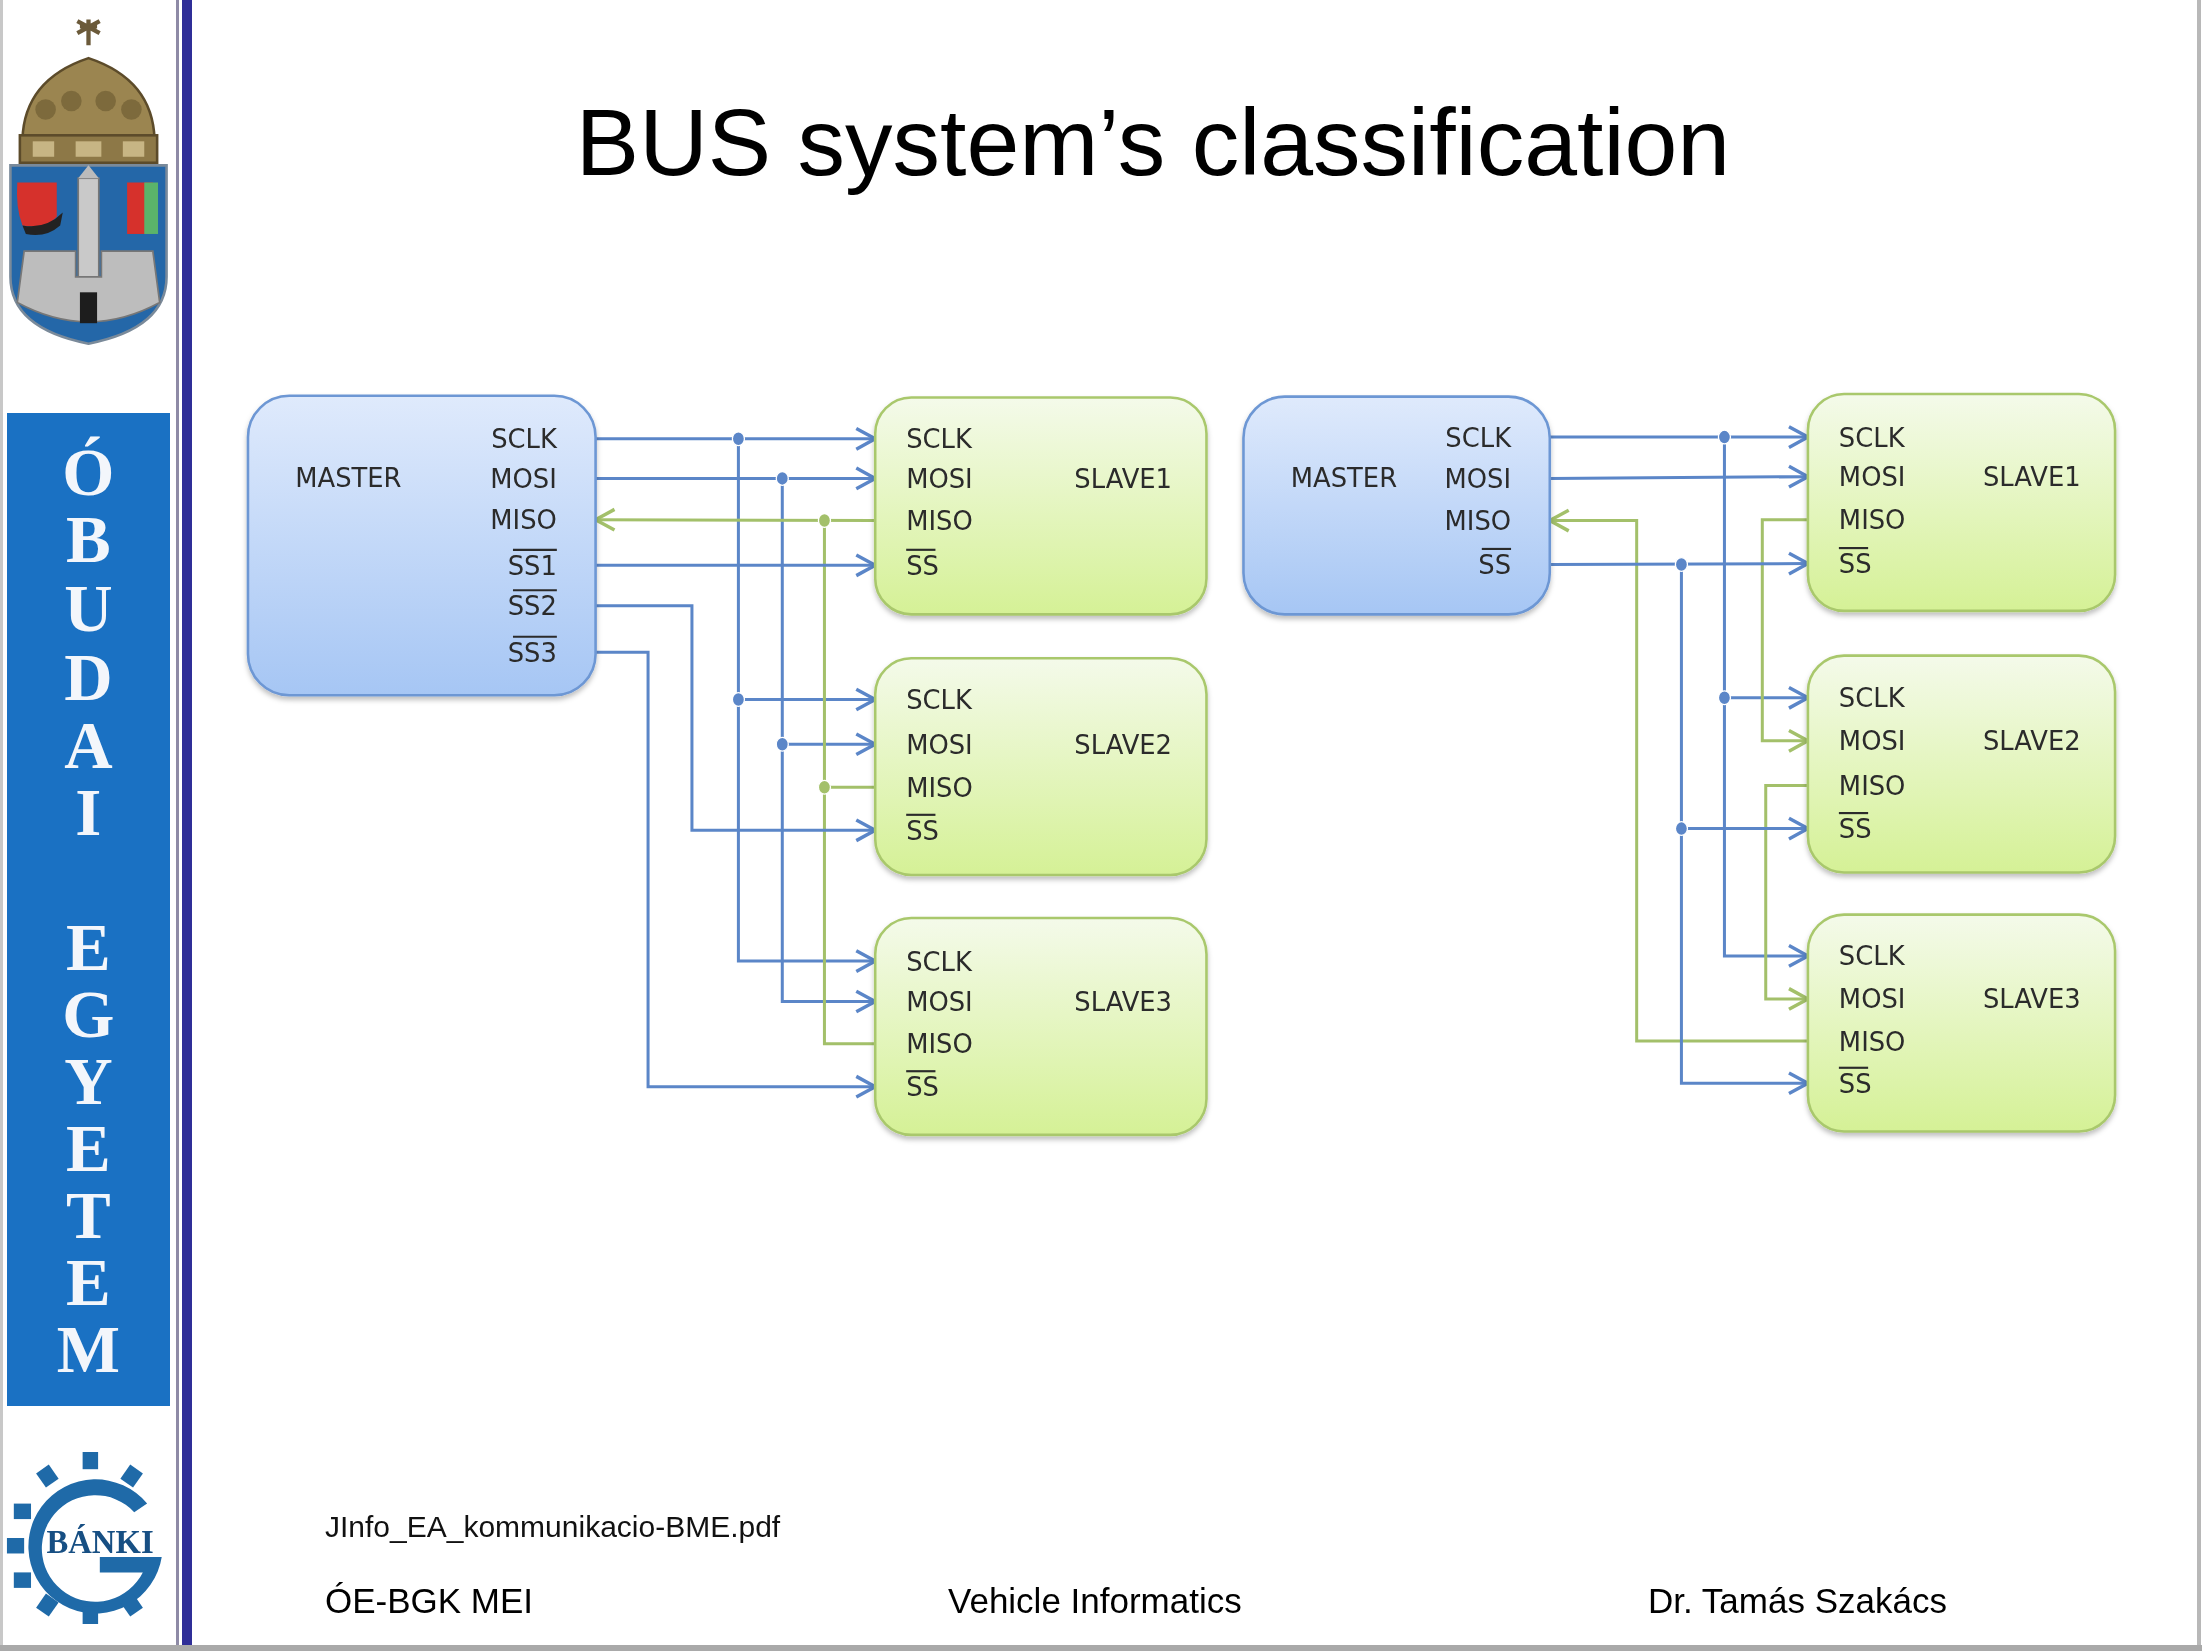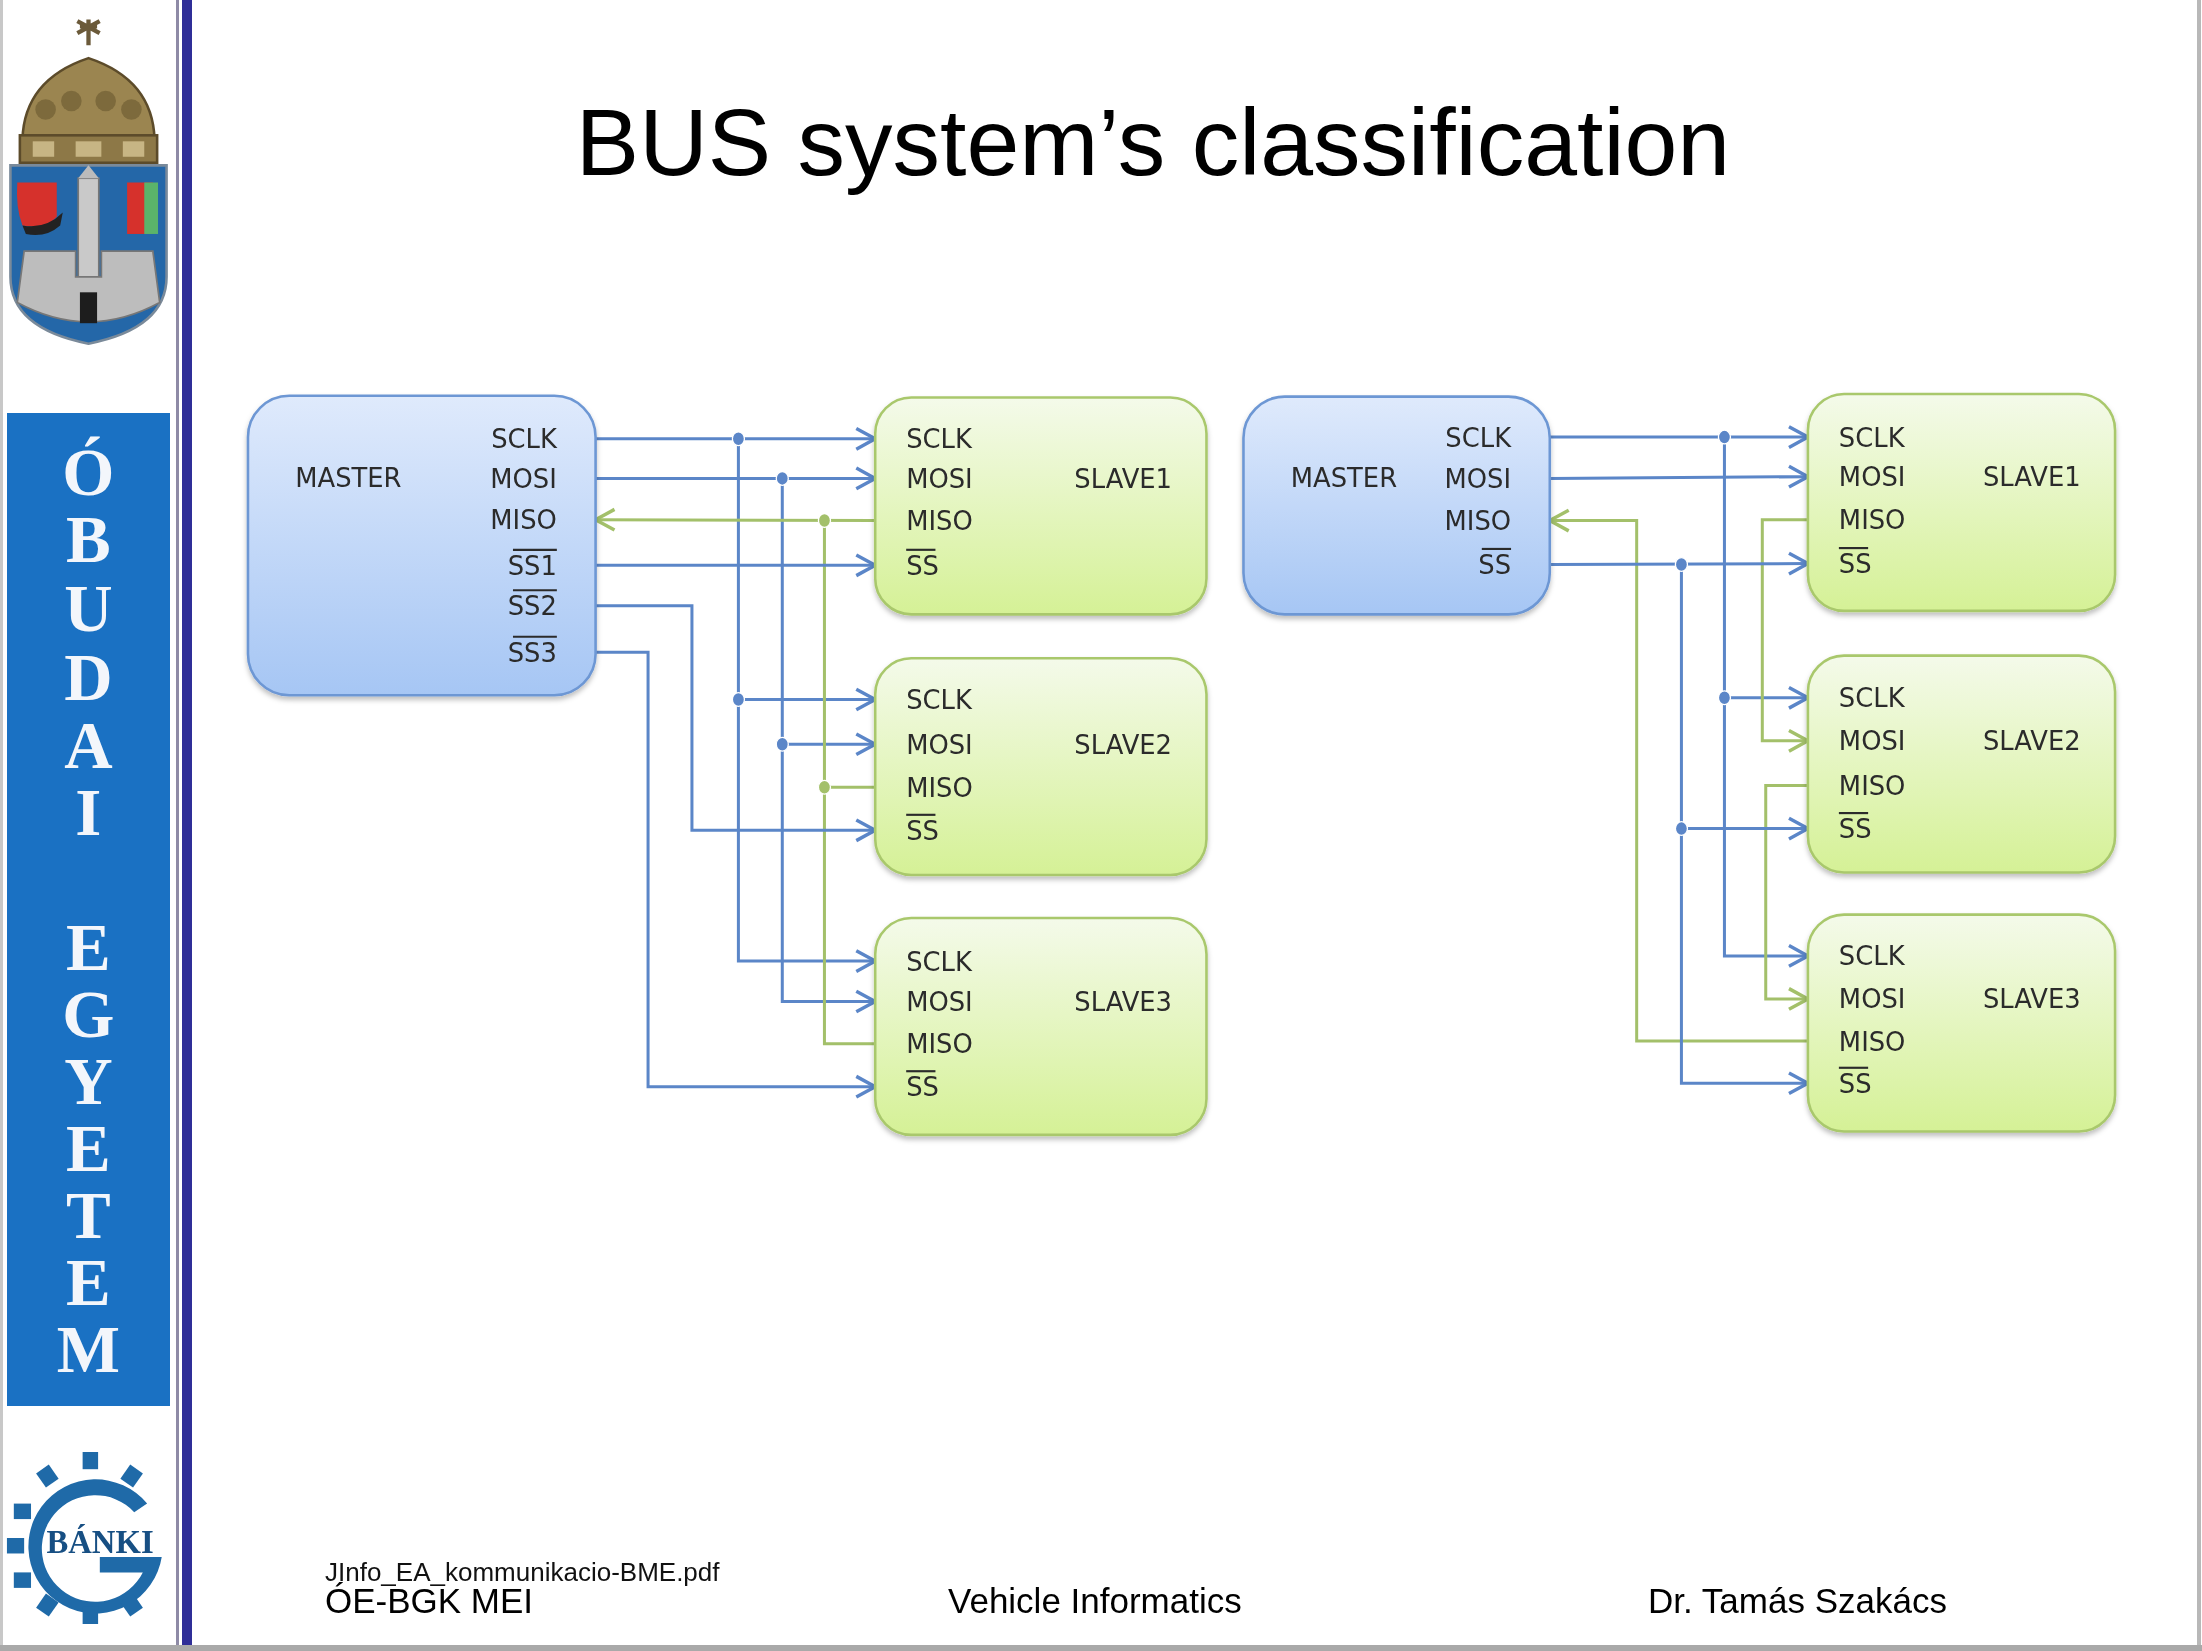--- a/index.html
+++ b/index.html
@@ -10,21 +10,21 @@
   .sidebar { position:absolute; left:2.6px; top:0; width:172px; height:1645px; background:#ffffff; }
   .vline-gray { position:absolute; left:176px; top:0; width:3.4px; height:1645px; background:#8e8aa6; }
   .vline-navy { position:absolute; left:182px; top:0; width:9.5px; height:1645px; background:#2f2e98; }
   .crest { position:absolute; left:6.9px; top:19px; width:163px; height:327px; }
   .uni-band { position:absolute; left:6.9px; top:413px; width:163px; height:993px; background:#1a71c3; }
   .uni-letter { position:absolute; left:0; width:163px; text-align:center; color:#f3f6fb; font-family:"Liberation Serif", serif; font-weight:bold; font-size:67px; line-height:67px; }
   .gear { position:absolute; left:5.2px; top:1452px; width:169px; height:172px; }
   .title { position:absolute; left:482px; top:86px; width:1342px; text-align:center; font-size:95px; line-height:112px; color:#000; white-space:nowrap; }
   .diagram { position:absolute; left:0; top:0; width:2203px; height:1652px; }
   .lbl { font-family:"DejaVu Sans", sans-serif; font-size:30px; fill:#2b2b2b; }
-  .footer-src { position:absolute; left:325px; top:1510px; font-size:26px; color:#111; white-space:nowrap;margin-top:47px; }
+  .footer-src { position:absolute; left:325px; top:1510px; font-size:30px; color:#111; white-space:nowrap; }
   .footer-b { position:absolute; top:1581px; font-size:35px; font-weight:normal; color:#000; white-space:nowrap; }
 </style>
 </head>
 <body>
 
 <div class="frame-left"></div>
 
 <div class="sidebar"></div>
 
 <svg class="crest" viewBox="0 0 190 380">

